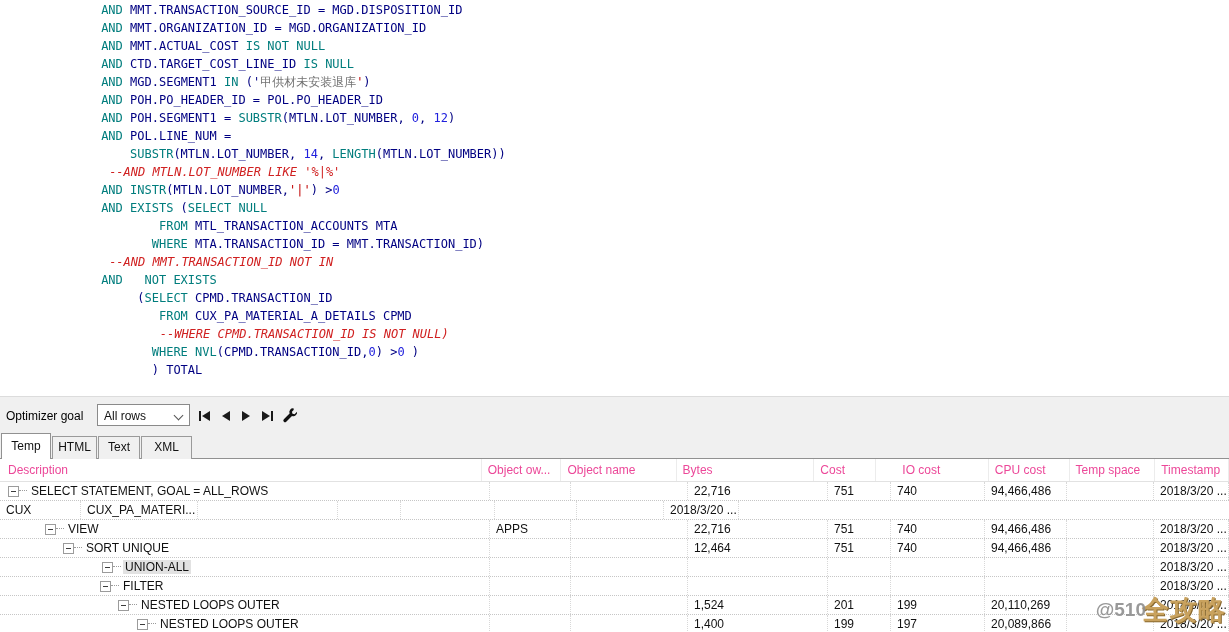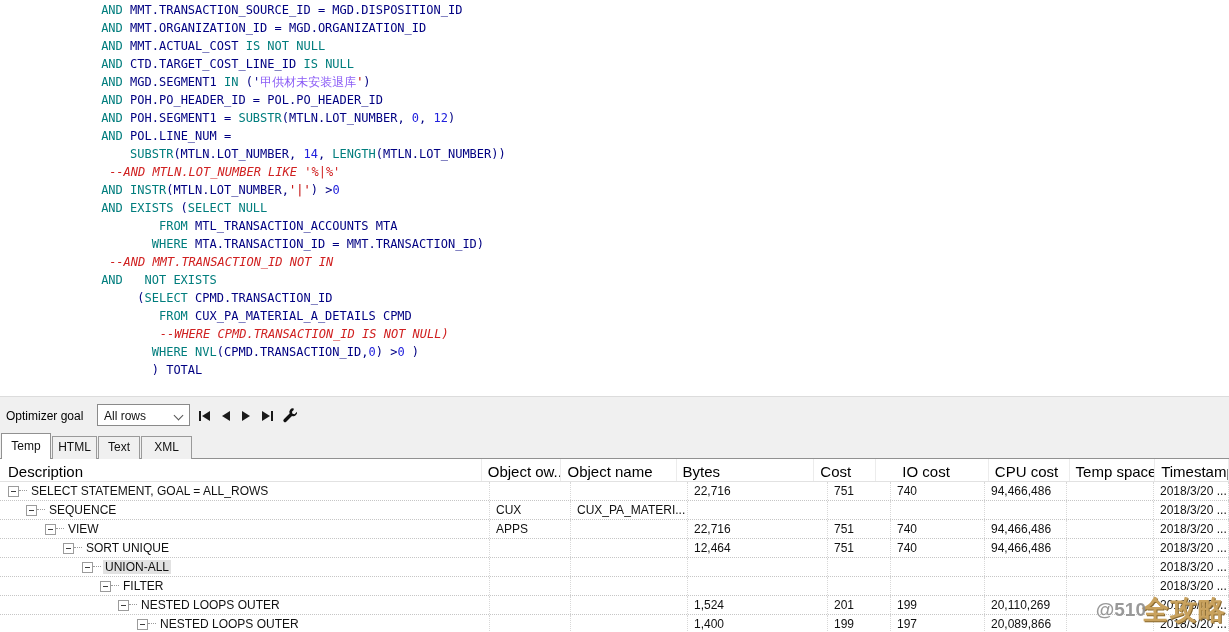--- a/index.html
+++ b/index.html
@@ -7,21 +7,21 @@
           font-family:"Liberation Sans",sans-serif;color:#111;}
 
   
   .editor{position:absolute;top:0;left:0;right:0;height:396px;background:#fff;
           font-family:"DejaVu Sans Mono",monospace;font-size:12px;line-height:18px;
           white-space:pre;padding-top:1px;overflow:hidden;}
   .codeline{height:18px;}
   .seg-k{color:#007d7d;}
   .seg-i{color:#000082;}
   .seg-n{color:#2020dd;}
-  .seg-z{color:#8b5cf6;font-family:Liberation Sans, sans-serif;text-align:right;}
+  .seg-z{color:#737373;font-family:Liberation Sans, sans-serif;text-align:right;}
   .seg-s{color:#c00000;}
   .seg-c{color:#d02020;font-style:italic;margin-left:8px;}
 
   
   .toolbar{position:absolute;top:396px;left:0;right:0;height:36px;background:#f0f0f0;
            border-top:1px solid #dcdcdc;}
   .opt-label{position:absolute;left:6px;top:12px;font-size:12px;color:#000;}
   .combo{position:absolute;left:97px;top:7px;width:93px;height:22px;background:#fff;
          border:1px solid #8a8a8a;box-sizing:border-box;font-size:12px;}
   .combo-text{position:absolute;left:6px;top:4px;}
@@ -37,22 +37,22 @@
   
   .tabbar{position:absolute;top:432px;left:0;right:0;height:26px;background:#f0f0f0;}
   .tab{position:absolute;box-sizing:border-box;text-align:center;font-size:12px;cursor:default;}
   .tab.active{top:1px;height:26px;background:#fff;border:1px solid #919191;border-bottom:none;z-index:3;padding-top:5px;}
   .tab.inactive{top:4px;height:23px;background:#f0f0f0;border:1px solid #9a9a9a;border-bottom:none;z-index:1;padding-top:3px;}
 
   
   .grid{position:absolute;top:458px;left:0;width:1229px;height:174px;background:#fff;
         border-top:1px solid #919191;box-sizing:border-box;overflow:hidden;}
   .ghead{display:flex;height:22px;border-bottom:1px solid #e2e2e2;background:#fff;}
-  .hc{box-sizing:border-box;border-right:1px solid #ececec;padding:4px 0 0 6px;font-size:15px;
-      white-space:nowrap;overflow:hidden;color:#000000;}
+  .hc{box-sizing:border-box;border-right:1px solid #ececec;padding:4px 0 0 6px;font-size:12px;
+      white-space:nowrap;overflow:hidden;color:#ec4899;}
   .hc:first-child{padding-left:8px;}
   .grow{display:flex;height:18px;border-bottom:1px dotted #c6c6c6;}
   .gc{box-sizing:border-box;border-right:1px dotted #d8d8d8;padding:2px 0 0 6px;font-size:12px;
       white-space:nowrap;overflow:hidden;color:#111;}
   .gc.desc{display:flex;align-items:center;padding:0;}
   .tspacer{flex:0 0 auto;height:1px;}
   .ebox{flex:0 0 auto;width:9px;height:9px;border:1px solid #9b9b9b;background:#fff;position:relative;box-sizing:content-box;}
   .ebox::before{content:"";position:absolute;left:2px;top:4px;width:5px;height:1px;background:#3c3c3c;}
   .econn{flex:0 0 auto;width:8px;height:1px;border-top:1px dotted #9b9b9b;}
   .dlabel{margin-left:2px;padding:0 2px;}
@@ -130,26 +130,20 @@
           <div class="gc" style="width: 81px;"></div>
           <div class="gc" style="width: 117px;"></div>
           <div class="gc" style="width: 140px;">22,716</div>
           <div class="gc" style="width: 63px;">751</div>
           <div class="gc" style="width: 94px;">740</div>
           <div class="gc" style="width: 82px;">94,466,486</div>
           <div class="gc" style="width: 87px;"></div>
           <div class="gc" style="width: 75px;">2018/3/20 ...</div>
         </div>
         <div class="grow">
-          <div class="gc desc" style="width: 490px;">
-            <span class="tspacer" style="width: 26px;"></span>
-            <span class="ebox"></span>
-            <span class="econn"></span>
-            <span class="dlabel">SEQUENCE</span>
-          </div>
           <div class="gc" style="width: 81px;">CUX</div>
           <div class="gc" style="width: 117px;">CUX_PA_MATERI...</div>
           <div class="gc" style="width: 140px;"></div>
           <div class="gc" style="width: 63px;"></div>
           <div class="gc" style="width: 94px;"></div>
           <div class="gc" style="width: 82px;"></div>
           <div class="gc" style="width: 87px;"></div>
           <div class="gc" style="width: 75px;">2018/3/20 ...</div>
         </div>
         <div class="grow">
@@ -178,21 +172,21 @@
           <div class="gc" style="width: 81px;"></div>
           <div class="gc" style="width: 117px;"></div>
           <div class="gc" style="width: 140px;">12,464</div>
           <div class="gc" style="width: 63px;">751</div>
           <div class="gc" style="width: 94px;">740</div>
           <div class="gc" style="width: 82px;">94,466,486</div>
           <div class="gc" style="width: 87px;"></div>
           <div class="gc" style="width: 75px;">2018/3/20 ...</div>
         </div>
         <div class="grow">
-          <div class="gc desc" style="width: 490px;">
+          <div class="gc desc" style="width: 490px; padding-left: 20px;">
             <span class="tspacer" style="width: 82px;"></span>
             <span class="ebox"></span>
             <span class="econn"></span>
             <span class="dlabel sel">UNION-ALL</span>
           </div>
           <div class="gc" style="width: 81px;"></div>
           <div class="gc" style="width: 117px;"></div>
           <div class="gc" style="width: 140px;"></div>
           <div class="gc" style="width: 63px;"></div>
           <div class="gc" style="width: 94px;"></div>

